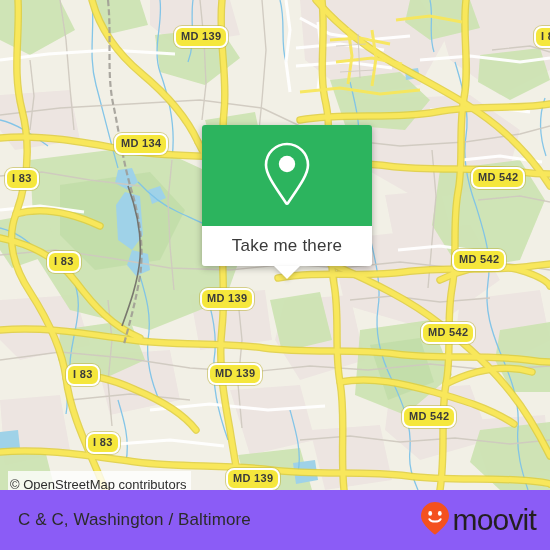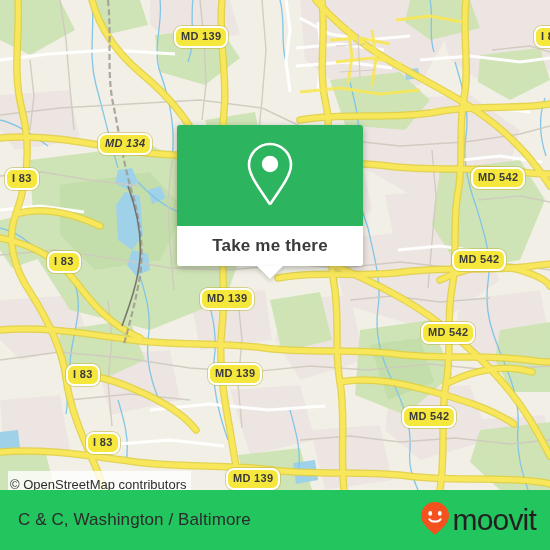--- a/index.html
+++ b/index.html
@@ -47,27 +47,26 @@
     line-height: 1;
     padding: 3px 5px 4px 5px;
     white-space: nowrap;
     box-shadow: 0 0 0 1px rgba(190,180,60,0.55);
     letter-spacing: 0.3px;
   }
 
   
   #callout {
     position: absolute;
-    left: 177px; top: 125px;
-    width: 186px;
+    left: 202px; top: 125px;
+    width: 170px;
     border-radius: 3px;
     box-shadow: 0 2px 7px rgba(0,0,0,0.30);
     overflow: visible;
     z-index: 40;
-    font-weight: bold;
   }
   #callout-green {
     background: #2CB45E;
     height: 101px;
     border-radius: 3px 3px 0 0;
     display: flex;
     align-items: center;
     justify-content: center;
   }
   #callout-action {
@@ -94,21 +93,21 @@
     border-right: 13px solid transparent;
     border-top: 13px solid #ffffff;
     filter: drop-shadow(0 2px 2px rgba(0,0,0,0.18));
   }
 
   
   #bottom-bar {
     position: absolute;
     left: 0; top: 490px;
     width: 550px; height: 60px;
-    background: #22c55e;
+    background: #8b5cf6;
     display: flex;
     align-items: center;
     justify-content: space-between;
     padding: 0 14px 0 18px;
     z-index: 60;
     overflow: hidden;
   }
   #place-title {
     position: relative;
     color: #2b2b2b;
@@ -353,21 +352,21 @@
             <path d="M128,186 C136,208 142,232 140,258 C138,282 130,304 122,326"></path>
           </g>
         </g>
       </defs>
 
       <use href="#maptiles"></use>
     </svg>
 
 
     <div class="shield" style="left:174px;top:26px;">MD 139</div>
-    <div class="shield" style="left:98px;top:133px;font-style:italic;">MD 134</div>
+    <div class="shield" style="left:114px;top:133px;">MD 134</div>
     <div class="shield" style="left:5px;top:168px;">I 83</div>
     <div class="shield" style="left:47px;top:251px;">I 83</div>
     <div class="shield" style="left:66px;top:364px;">I 83</div>
     <div class="shield" style="left:86px;top:432px;">I 83</div>
     <div class="shield" style="left:200px;top:288px;">MD 139</div>
     <div class="shield" style="left:208px;top:363px;">MD 139</div>
     <div class="shield" style="left:226px;top:468px;">MD 139</div>
     <div class="shield" style="left:471px;top:167px;">MD 542</div>
     <div class="shield" style="left:452px;top:249px;">MD 542</div>
     <div class="shield" style="left:421px;top:322px;">MD 542</div>

